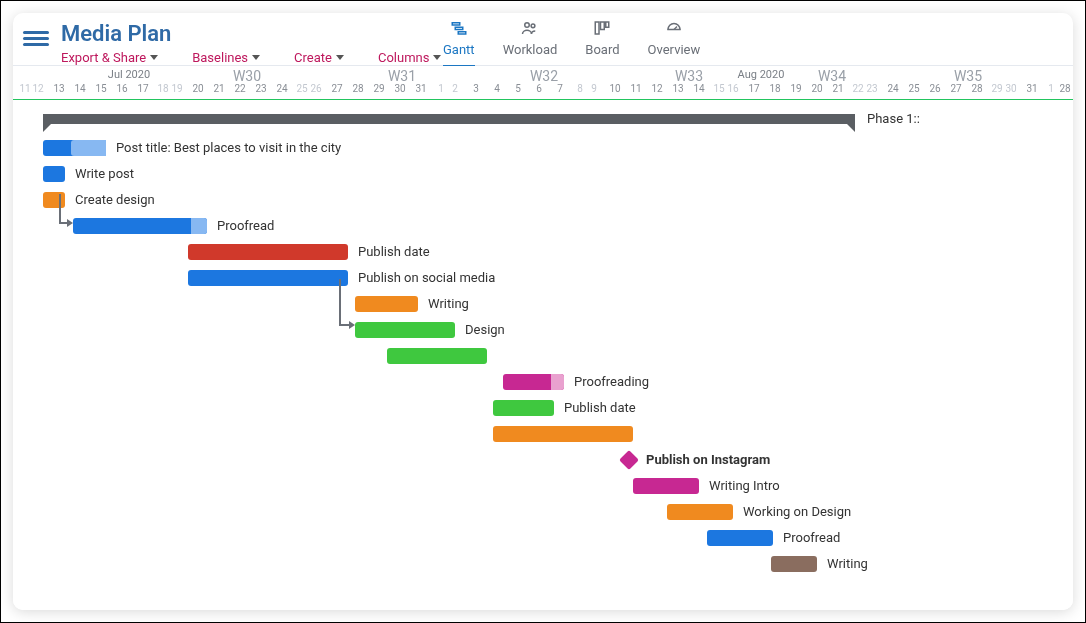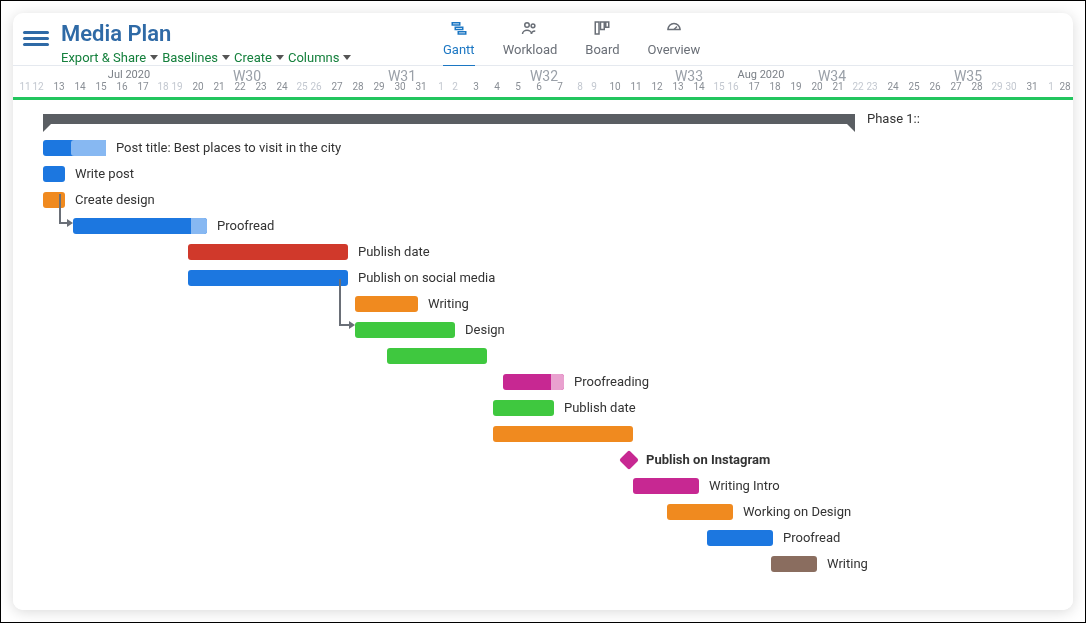--- a/index.html
+++ b/index.html
@@ -6,31 +6,31 @@
   body { font-family: -apple-system, "Segoe UI", Roboto, Arial, sans-serif; font-size: 14px; color: #333; background: #fff; }
   .frame { width: 1086px; height: 623px; border: 1px solid #000; position: relative; padding: 12px; }
   .panel { width: 100%; height: 100%; border-radius: 10px; box-shadow: 0 2px 14px rgba(0,0,0,0.15); overflow: hidden; display: flex; flex-direction: column; background: #fff; }
 
   
   .topbar { display: flex; align-items: flex-start; padding: 8px 12px 0 10px; position: relative; border-bottom: 1px solid #e5e9ef; }
   .hamburger { width: 26px; display: flex; flex-direction: column; gap: 3px; margin-top: 10px; margin-right: 12px; cursor: pointer; }
   .hamburger span { height: 3px; background: #2f6aa6; border-radius: 2px; }
   .title-block { display: flex; flex-direction: column; }
   .title { color: #2f6aa6; font-size: 22px; font-weight: 600; }
-  .menurow { display: flex; gap: 4px; margin-top: 4px; font-size: 13px; color: #15803d; }
+  .menurow { display: flex; gap: 34px; margin-top: 4px; font-size: 13px; color: #be185d; }
   .menurow .menu { display: inline-flex; align-items: center; gap: 4px; cursor: pointer; }
   .caret { width: 0; height: 0; border-left: 4px solid transparent; border-right: 4px solid transparent; border-top: 5px solid #555; display: inline-block; }
 
   .tabs { display: flex; gap: 28px; position: absolute; left: 430px; top: 6px; }
   .tab { display: flex; flex-direction: column; align-items: center; gap: 2px; color: #6a6f77; font-size: 13px; cursor: pointer; padding-bottom: 8px; }
   .tab.active { color: #1c77c3; border-bottom: 3px solid #1c77c3; margin-bottom: -1px; }
   .tab svg { width: 18px; height: 18px; }
 
   
-  .time-head { height: 34px; border-bottom: 3px solid #22c55e; position: relative; font-size: 10px; color: #8a8f96; background: #fff; }
+  .time-head { height: 34px; border-bottom: 1px solid #22c55e; position: relative; font-size: 10px; color: #8a8f96; background: #fff; }
   .month-row { position: absolute; top: 2px; left: 0; right: 0; height: 12px; }
   .month-row span { position: absolute; transform: translateX(-50%); font-size: 11px; color: #7a7f86; }
   .week-row { position: absolute; top: 2px; left: 0; right: 0; height: 12px; }
   .week-row span { position: absolute; transform: translateX(-50%); color: #9aa0a8; font-size: 14px; }
   .day-row { position: absolute; bottom: 2px; left: 0; right: 0; height: 14px; }
   .day-row span { position: absolute; transform: translateX(-50%); font-size: 10px; color: #8a8f96; }
   .day-row span.muted { color: #c3c8d0; }
 
   
   .gantt { flex: 1; position: relative; overflow: hidden; background: #fff; }

